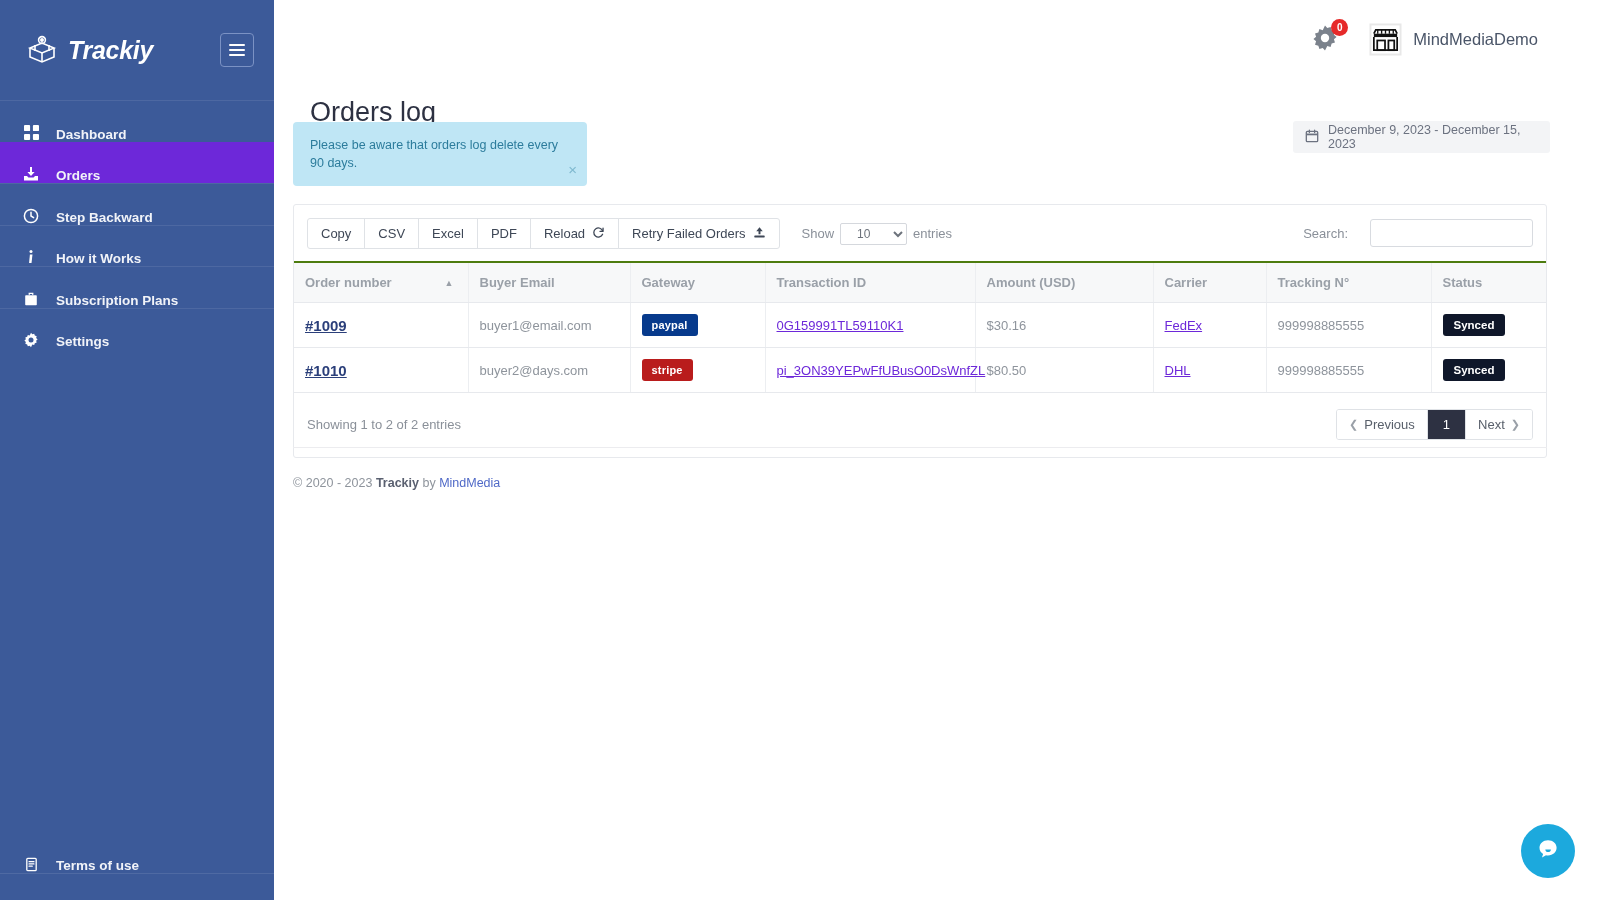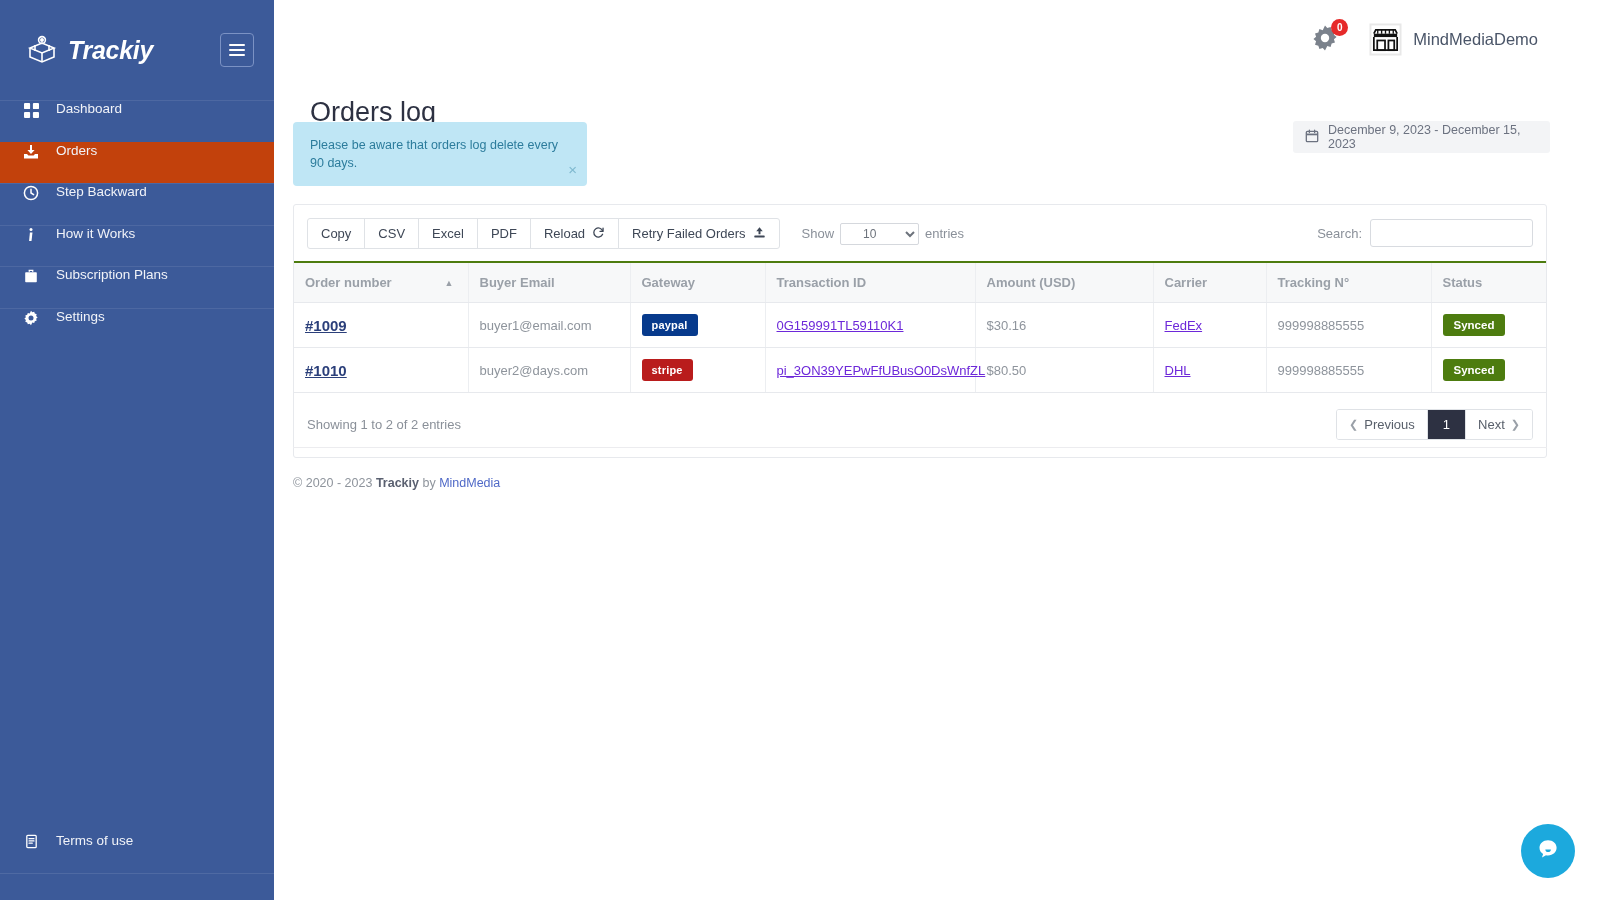--- a/index.html
+++ b/index.html
@@ -31,31 +31,32 @@
   }
   .hamburger {
     width: 34px; height: 34px; flex: 0 0 auto;
     border: 1px solid #7b92c4; border-radius: 4px;
     display: flex; flex-direction: column; align-items: center; justify-content: center;
     gap: 3px; cursor: pointer; background: transparent;
   }
   .hamburger span { display:block; width: 16px; height: 2px; background: #fff; border-radius: 1px;}
 
   .nav-item {
-    display: flex; align-items: flex-start;
+    display: flex; align-items: flex-end;
     height: 41.5px;
     padding-left: 22px;
     gap: 16px;
     border-top: 1px solid rgba(255,255,255,0.09);
     cursor: pointer;
     font-size: 13.5px;
     color: #f1f3f8;
+    font-weight: bold;
   }
   .nav-item:first-of-type { border-top: none; }
-  .nav-item.active { background: #c2410c; border-top-color: transparent; }
+  .nav-item.active { background: #6d28d9; border-top-color: transparent; }
   .nav-ico { width: 18px; height: 18px; flex:0 0 auto; display:flex; align-items:center; justify-content:center; }
   .nav-ico svg { display:block; }
 
   #terms-item {
     position: absolute; left: 0; bottom: 26px; width: 274px;
     border-bottom: 1px solid rgba(255,255,255,0.10);
     border-top: none;
   }
 
   
@@ -152,26 +153,26 @@
     font-size: 13px; color: #8a9099;
   }
   .entries-select {
     height: 22px;
     border: 1px solid #d5d8dd;
     background: #fff;
     color: #6d737c;
     font-size: 12px;
     border-radius: 2px;
     font-family: "Liberation Sans", sans-serif;
-    padding: 0 18px;
+    padding: 0 12px;
   }
 
   .search-wrap {
     position: absolute; right: 13px; top: 14px;
-    display: flex; align-items: center; gap: 8px;
+    display: flex; align-items: center; gap: 22px;
     font-size: 13px; color: #8a9099;
   }
   .search-input {
     width: 163px; height: 28px;
     border: 1px solid #d8dbe0; border-radius: 3px;
     background: #fff;
     font-size: 13px; padding: 0 7px;
     font-family: "Liberation Sans", sans-serif;
     outline: none;
   }
@@ -212,21 +213,21 @@
     display: inline-block; color: #fff;
     font-size: 11px; font-weight: bold;
     padding: 5px 10px; border-radius: 3px;
     letter-spacing: 0.2px;
   }
   .gw-paypal { background: #073a8c; }
   .gw-stripe { background: #b91c1c; }
 
   .status-badge {
     display: inline-block;
-    background: #4d7c0f; color: #fff;
+    background: #0f172a; color: #fff;
     font-size: 11.5px; font-weight: bold;
     padding: 5px 11px; border-radius: 3px;
   }
 
   .card-bottom {
     display: flex; align-items: center; justify-content: space-between;
     padding: 16px 13px 17px 13px;
     font-size: 13px; color: #8a9099;
     position: relative;
   }

